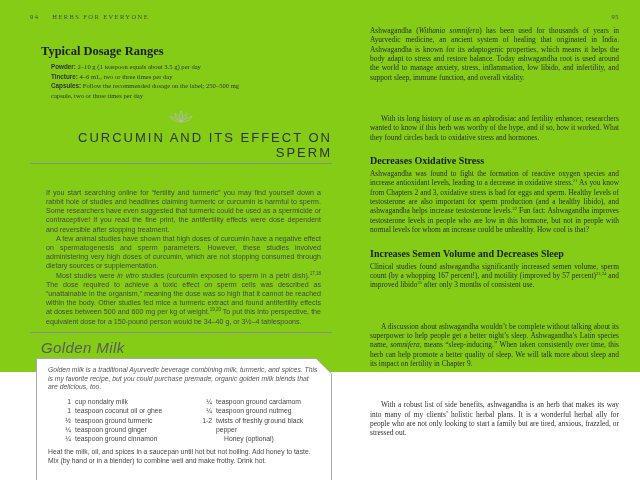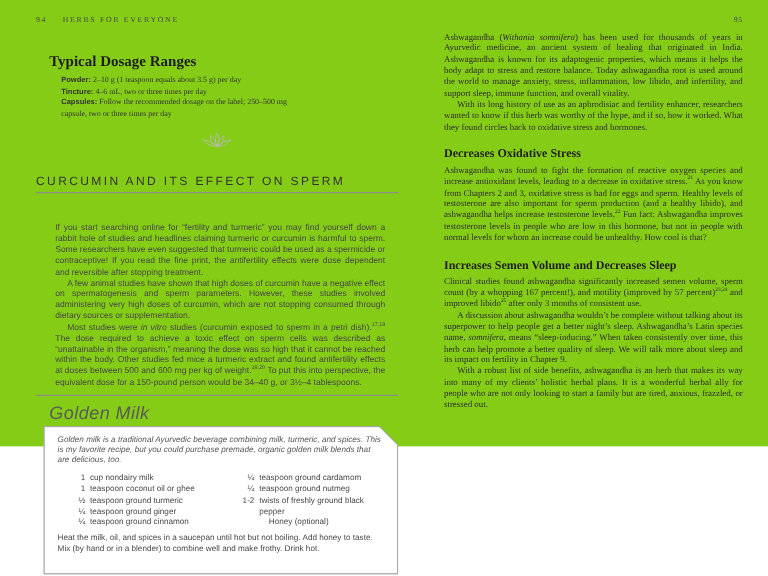--- a/index.html
+++ b/index.html
@@ -27,21 +27,21 @@
   
   .dosage-title{margin:24px 0 3px 11px;font-size:12.5px;font-weight:bold;color:#1e1e1e;}
   .dosage-list{margin-left:21px;}
   .dosage-item{font-size:6.6px;line-height:9.7px;color:#333;max-width:200px;}
   .dosage-item b{font-family:"Liberation Sans",sans-serif;font-size:6.3px;}
 
   
   .curcumin{margin-top:8px;font-family:"Liberation Sans",sans-serif;}
   .lotus{text-align:center;line-height:0;}
   .lotus svg path{fill:none;stroke:var(--lotus);stroke-width:1;}
-  .curcumin-title{text-align:left;font-size:10px;letter-spacing:2px;color:#333;margin:20px 0 3px;}
+  .curcumin-title{text-align:right;font-size:13px;letter-spacing:2px;color:#333;margin:4px 0 3px;}
   .rule{border:none;border-top:1px solid var(--rule);height:0;}
   .boxp{margin:25px 11px 0 16px;font-size:7.1px;line-height:9.2px;color:var(--sans-ink);text-align:justify;}
   .boxp.indent{margin-top:0;text-indent:10px;}
   .rule.bottom{margin-top:5px;}
 
   
   .gm-title{margin:6px 0 2px 11px;font-family:"Liberation Sans",sans-serif;
     font-weight:400;font-size:15px;letter-spacing:.4px;color:var(--gm-title);font-style:italic;}
   .gm-box{position:relative;margin-left:6px;width:296px;height:124px;}
   .gm-bg,.gm-bg2{position:absolute;}
@@ -61,21 +61,21 @@
   .gm-col.right .ing .amt{width:16px;}
   .ing .item{flex:1;}
   .ing.no-amt .item{padding-left:8px;}
   .gm-instr{margin-top:5px;font-size:6.8px;line-height:8.8px;}
 
   
   .banner{margin-top:23px;height:23px;line-height:23px;background:var(--banner-bg);
     color:#fff;font-weight:bold;font-size:16px;letter-spacing:.8px;padding-left:8px;}
   .bodyp{margin-top:0;font-size:7.4px;line-height:9.35px;text-align:justify;color:var(--serif-ink);}
   .bodyp.first{margin-top:6px;}
-  .bodyp.indent{text-indent:11px;}
+  .bodyp.indent{text-indent:11px;margin-top:32px;}
   .sec-title{margin:13px 0 3px;font-size:10px;font-weight:bold;color:#1e1e1e;}
   sup{font-size:4.5px;vertical-align:super;line-height:0;}
   i{font-style:italic;}
 </style>
 </head>
 <body>
 
 <div class="spread">
 
   <div class="page page-left">

